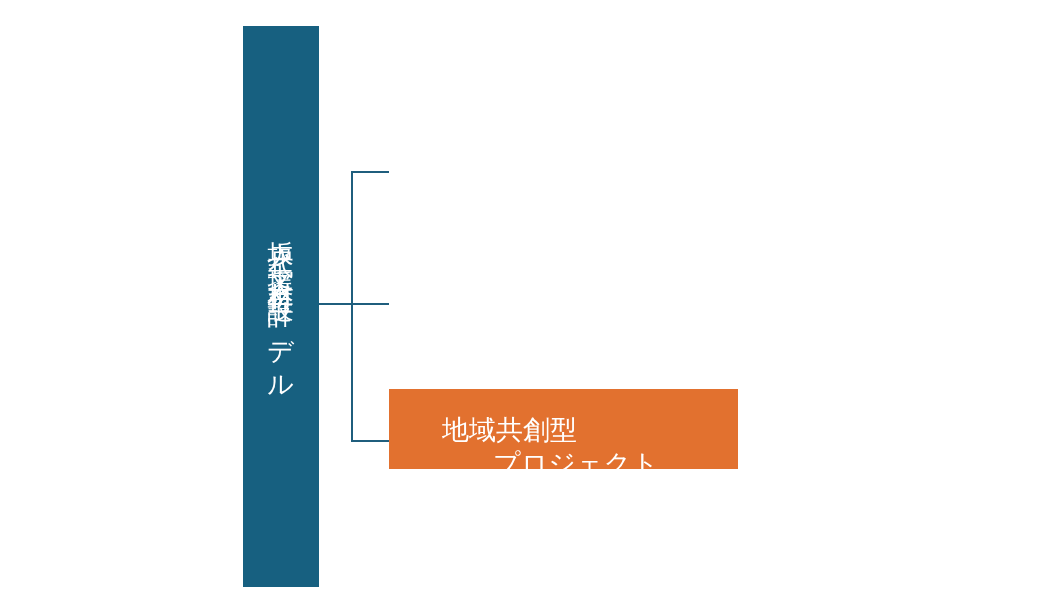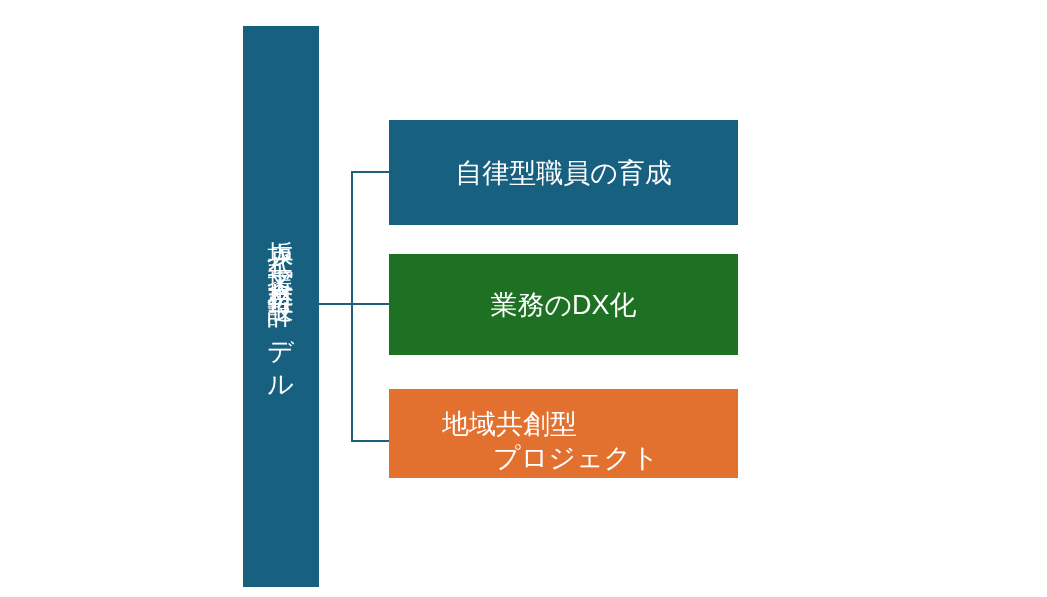--- a/index.html
+++ b/index.html
@@ -53,50 +53,44 @@
     color: #ffffff;
     font-size: 27px;
     display: flex;
     align-items: center;
     justify-content: center;
   }
   .box-1 { top: 120px; height: 105px; background: #176080; }
   .box-2 { top: 254px; height: 101px; background: #1e7023; }
   .box-3 {
     top: 389px;
-    height: 89px;
+    height: 80px;
     background: #e2712f;
     display: block;
     box-sizing: border-box;
-    padding-top: 18px;
+    padding-top: 24px;
   }
   .box3-line { line-height: 34px; white-space: nowrap; }
   .box3-line1 { margin-left: 53px; }
   .box3-line2 { margin-left: 104px; }
 </style>
 </head>
 <body>
 
 <div class="canvas">
 
   <div class="root-bar">
     <div class="root-label">坂戸式・支援人材再設計モデル</div>
   </div>
 
   <div class="connector conn-trunk"></div>
   <div class="connector conn-top"></div>
   <div class="connector conn-mid"></div>
   <div class="connector conn-bottom"></div>
 
-  <div class="box box-1">
-    <span>自律型職員の育成</span>
-  </div>
 
-  <div class="box box-2">
-    <span>業務のDX化</span>
-  </div>
 
   <div class="box box-3">
     <div class="box3-line box3-line1">地域共創型</div>
     <div class="box3-line box3-line2">プロジェクト</div>
   </div>
 
 </div>
 
 </body></html>

